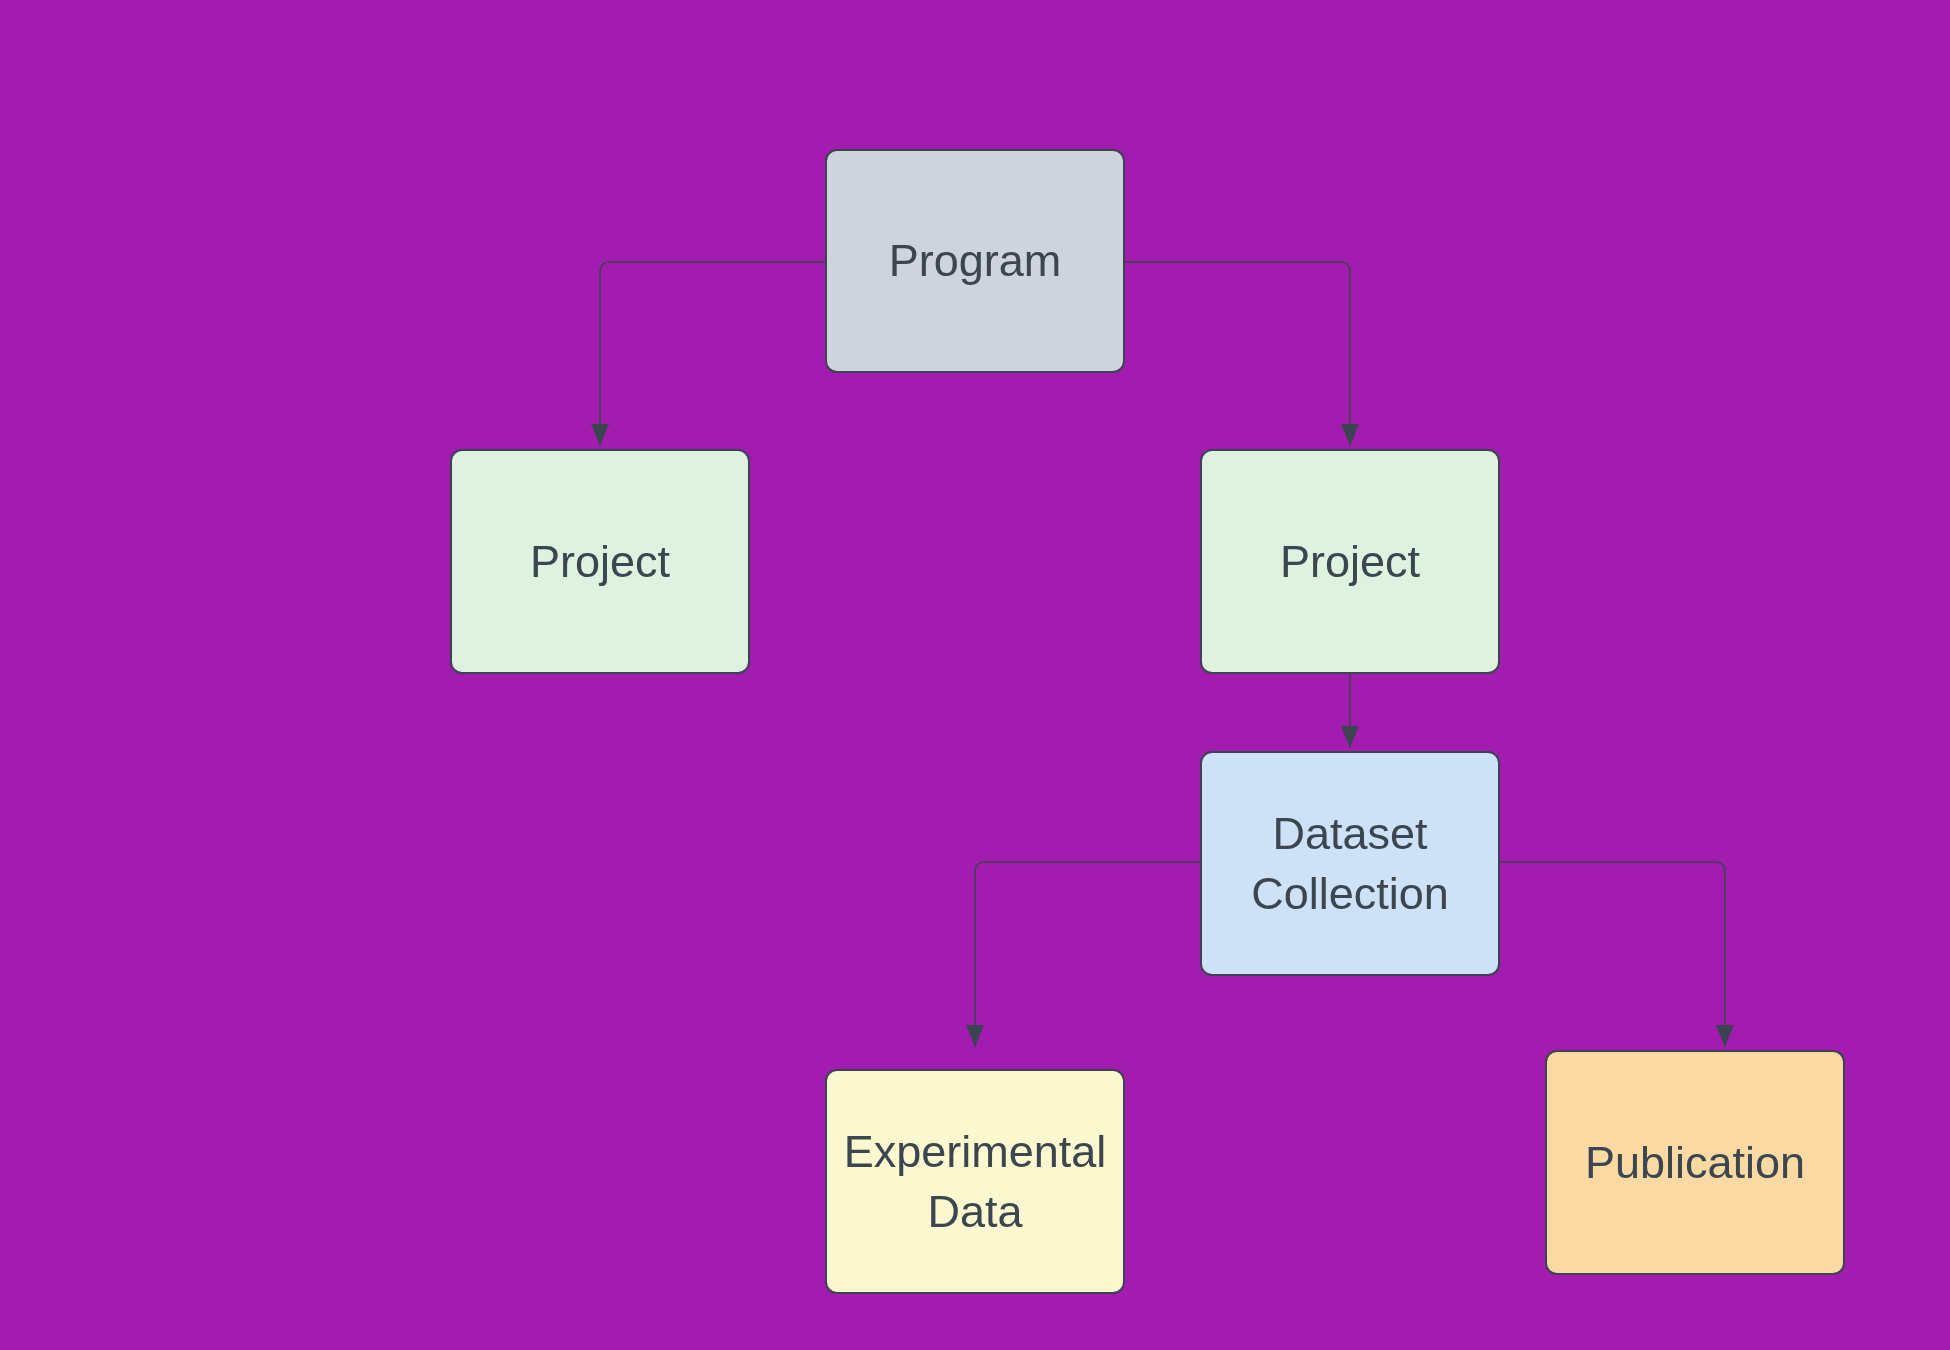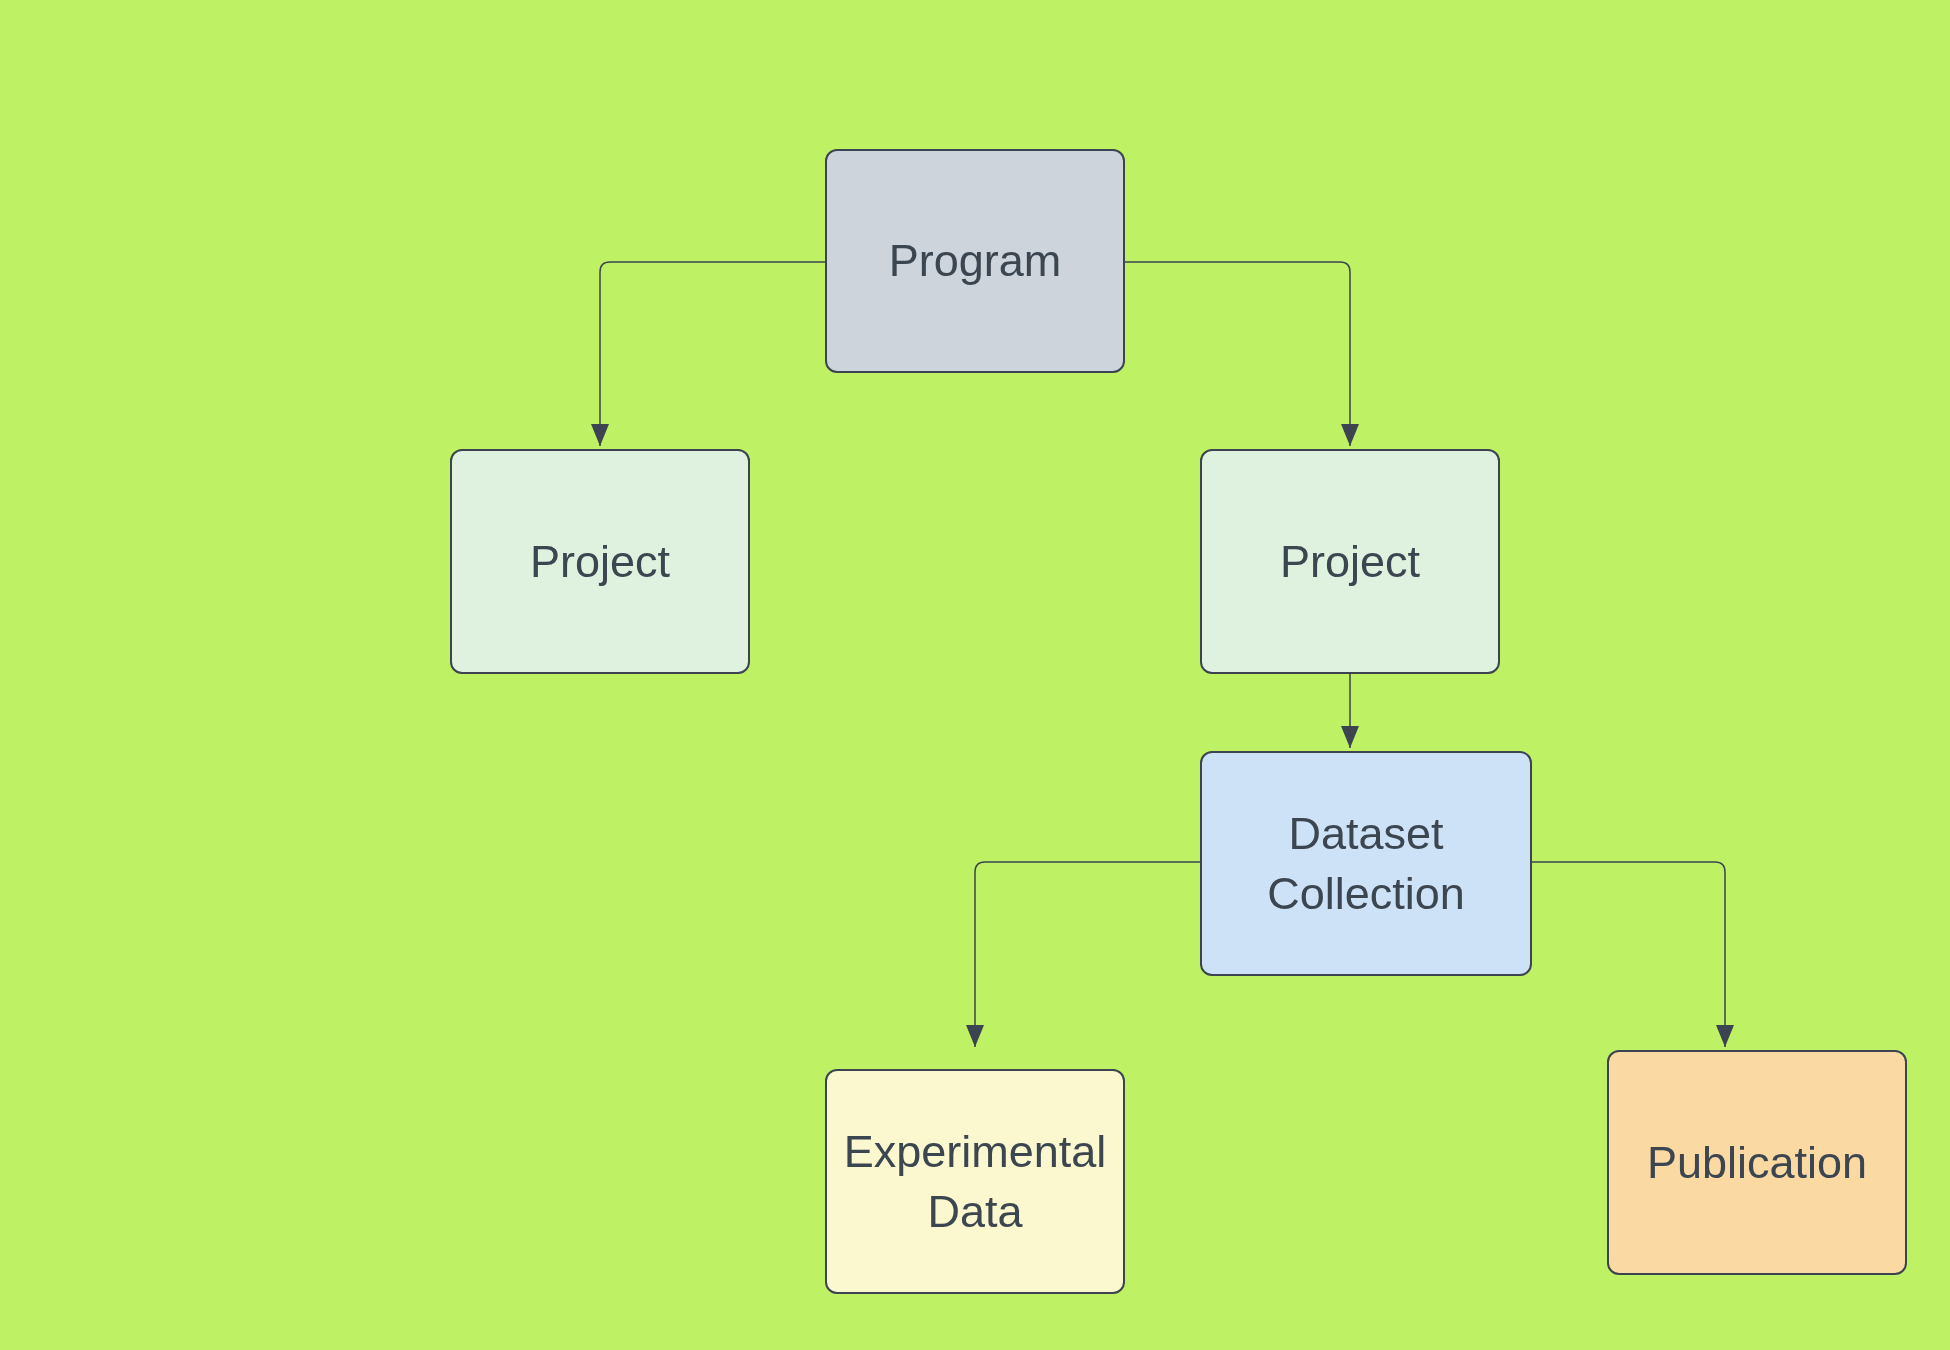--- a/index.html
+++ b/index.html
@@ -4,21 +4,21 @@
 <style>
   html, body {
     margin: 0;
     padding: 0;
     background: #ffffff;
   }
   #canvas {
     position: relative;
     width: 1950px;
     height: 1350px;
-    background: #bef264;
+    background: #a21caf;
     overflow: hidden;
     font-family: "Liberation Sans", sans-serif;
   }
   #edges {
     position: absolute;
     left: 0;
     top: 0;
     width: 1950px;
     height: 1350px;
   }
@@ -40,23 +40,23 @@
   }
   .node-label {
     font-size: 45px;
     line-height: 60px;
     color: #3c4650;
   }
   
   #node-program          { left: 825px;  top: 149px;  width: 300px; height: 224px; }
   #node-project-left     { left: 450px;  top: 449px;  width: 300px; height: 225px; }
   #node-project-right    { left: 1200px; top: 449px;  width: 300px; height: 225px; }
-  #node-dataset-collection { left: 1200px; top: 751px; width: 332px; height: 225px; }
+  #node-dataset-collection { left: 1200px; top: 751px; width: 300px; height: 225px; }
   #node-experimental-data  { left: 825px;  top: 1050px; width: 300px; height: 225px; }
-  #node-publication        { left: 1607px; top: 1050px; width: 300px; height: 225px; }
+  #node-publication        { left: 1545px; top: 1050px; width: 300px; height: 225px; }
 </style>
 </head>
 <body>
 
 <div id="canvas">
 
   <svg id="edges" viewBox="0 0 1950 1350" xmlns="http://www.w3.org/2000/svg">
     <defs>
       <marker id="arrowhead" markerUnits="userSpaceOnUse" markerWidth="26" markerHeight="26" refX="23" refY="12" orient="auto">
         <path d="M1,3 L23,12 L1,21 Z" fill="#3b4450"></path>

